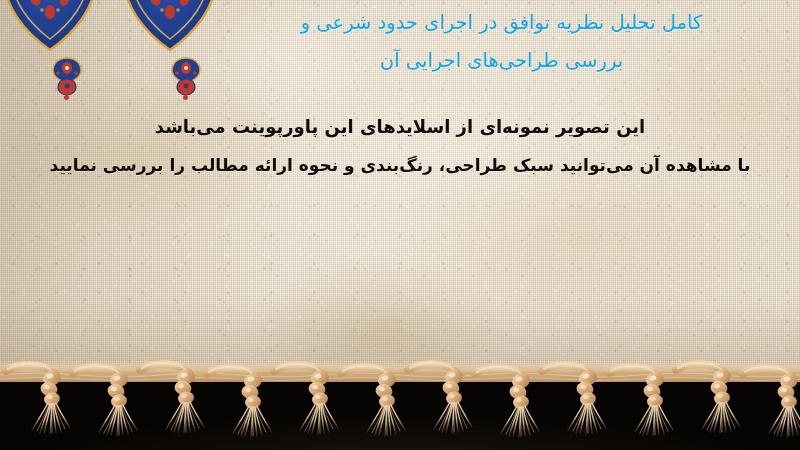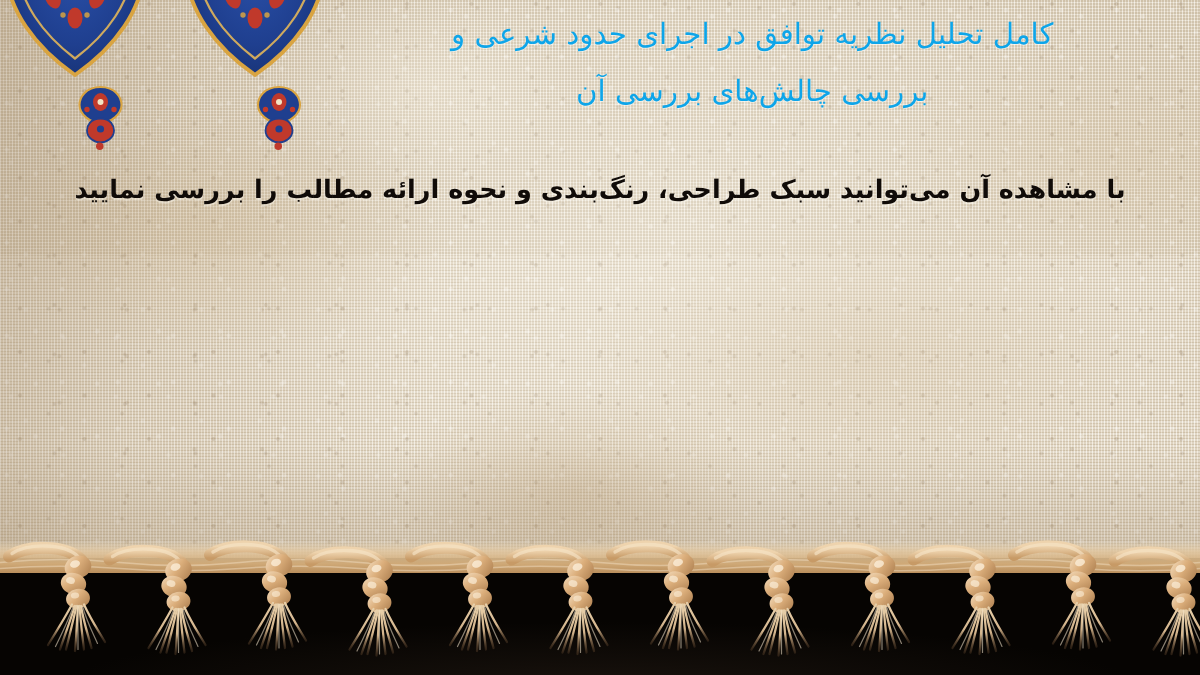--- a/index.html
+++ b/index.html
@@ -299,24 +299,25 @@
     <svg viewBox="0 0 20 18" width="20" height="18" aria-hidden="true">
       <path d="M10 1 C17 1 19 6 19 9 C19 14 14 17 10 17 C6 17 1 14 1 9 C1 6 3 1 10 1 Z" fill="#c0392b" stroke="#1f3f8f" stroke-width="1.2"></path>
       <circle cx="10" cy="8" r="2.4" fill="#1f3f8f"></circle>
     </svg>
   </div>
   <div class="dot d1"></div>
   <div class="dot d2"></div>
 
   <div class="title">
     <span class="tline">کامل تحلیل نظریه توافق در اجرای حدود شرعی و</span>
-    <span class="tline">بررسی چالش‌های بررسی آن</span>
+    <span class="tline">بررسی طراحی‌های اجرایی آن</span>
   </div>
 
   <div class="body-block">
+    <span class="bline l1">این تصویر نمونه‌ای از اسلایدهای این پاورپوینت می‌باشد</span>
     <span class="bline">با مشاهده آن می‌توانید سبک طراحی، رنگ‌بندی و نحوه ارائه مطالب را بررسی نمایید</span>
   </div>
 
   <div class="black-band"></div>
 
   <div class="selvedge">
     <svg viewBox="0 0 800 22" width="800" height="22" preserveAspectRatio="none" aria-hidden="true">
       <defs>
         <linearGradient id="selvG" x1="0" y1="0" x2="0" y2="1">
           <stop offset="0%" stop-color="#e9d9bd" stop-opacity="0"></stop>

